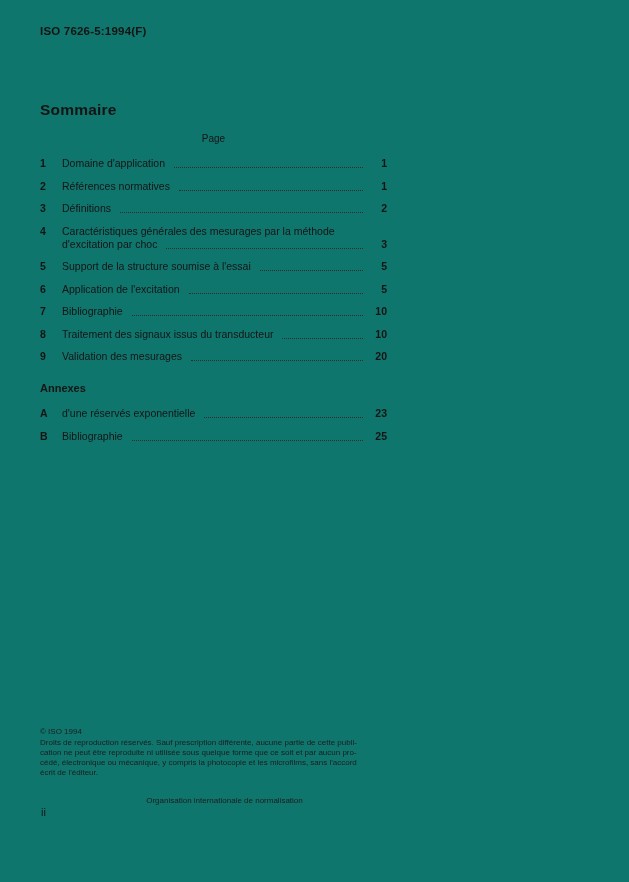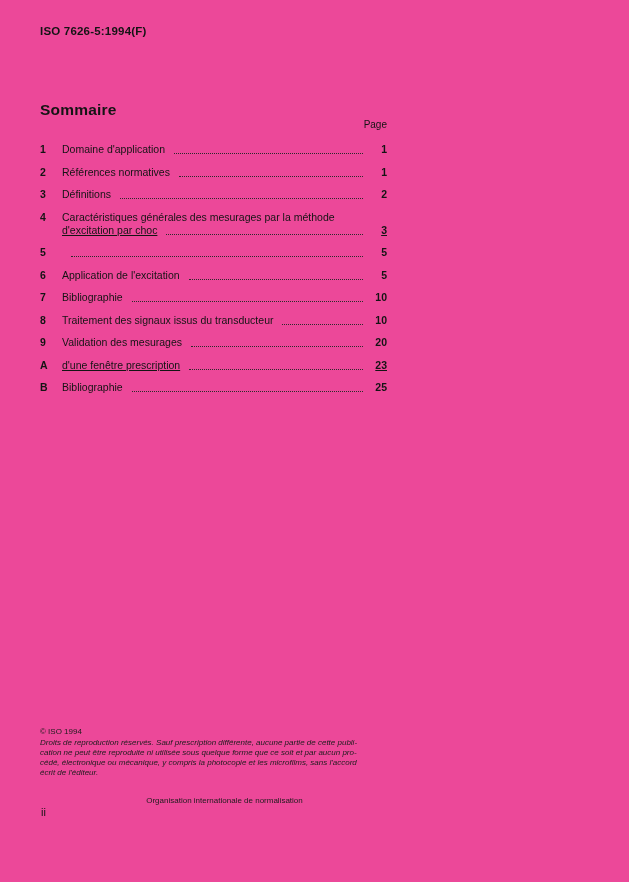--- a/index.html
+++ b/index.html
@@ -5,21 +5,21 @@
   html, body {
     margin: 0;
     padding: 0;
     background: #9a9a9a;
   }
   .page {
     position: relative;
     width: 629px;
     height: 882px;
     margin: 0 auto;
-    background: #ec4899;
+    background: #0f766e;
     font-family: "Liberation Sans", sans-serif;
     color: #141414;
     overflow: hidden;
   }
   .doc-ref {
     position: absolute;
     left: 40px;
     top: 25px;
     font-size: 11.5px;
     font-weight: 700;
@@ -27,25 +27,25 @@
   }
   .content {
     position: absolute;
     left: 40px;
     top: 101px;
     width: 347px;
   }
   .toc-title {
     font-size: 15.5px;
     font-weight: 700;
-    margin: 0 0 0 0;
+    margin: 0 0 14px 0;
     letter-spacing: 0.2px;
   }
   .page-label {
-    text-align: right;
+    text-align: center;
     font-size: 10px;
     margin-bottom: 13px;
   }
   .row {
     display: flex;
     align-items: baseline;
     font-size: 10.5px;
     line-height: 13px;
     margin-bottom: 9.5px;
   }
@@ -71,37 +71,37 @@
     border-bottom: 1.5px dotted #2b2b2b;
   }
   .pg {
     flex-shrink: 0;
     min-width: 14px;
     text-align: right;
     font-weight: 700;
   }
   .body { flex: 1 1 auto; display: block; }
   .line1 { display: block; white-space: nowrap; }
-  .cont { display: flex; align-items: center; text-decoration: underline; }
+  .cont { display: flex; align-items: center; }
   .annex-heading {
     font-size: 11px;
     font-weight: 700;
     margin: 19px 0 13px 0;
   }
   .footer {
     position: absolute;
     left: 40px;
     top: 727px;
     width: 352px;
     font-size: 8px;
     line-height: 10px;
     color: #1c1c1c;
   }
   .copyright { margin-bottom: 1px; }
-  .rights-line { white-space: nowrap; font-style: italic; }
+  .rights-line { white-space: nowrap; }
   .publisher { margin: 18px 0 0 17px; text-align: center; }
   .publisher div { white-space: nowrap; }
   .printed { margin-top: 3px; }
   .folio {
     position: absolute;
     left: 41px;
     top: 806px;
     font-size: 11px;
   }
 </style>
@@ -147,20 +147,21 @@
           <span class="cont">
             <span class="t">d'excitation par choc</span>
             <span class="leader"></span>
             <span class="pg">3</span>
           </span>
         </span>
       </div>
 
       <div class="row">
         <span class="num">5</span>
+        <span class="t">Support de la structure soumise à l'essai</span>
         <span class="leader"></span>
         <span class="pg">5</span>
       </div>
 
       <div class="row">
         <span class="num">6</span>
         <span class="t">Application de l'excitation</span>
         <span class="leader"></span>
         <span class="pg">5</span>
       </div>
@@ -181,28 +182,29 @@
 
       <div class="row">
         <span class="num">9</span>
         <span class="t">Validation des mesurages</span>
         <span class="leader"></span>
         <span class="pg">20</span>
       </div>
 
     </div>
 
+    <div class="annex-heading">Annexes</div>
 
     <div>
 
       <div class="row">
         <span class="num">A</span>
         <span class="body">
           <span class="cont">
-            <span class="t">d'une fenêtre prescription</span>
+            <span class="t">d'une réservés exponentielle</span>
             <span class="leader"></span>
             <span class="pg">23</span>
           </span>
         </span>
       </div>
 
       <div class="row">
         <span class="num">B</span>
         <span class="t">Bibliographie</span>
         <span class="leader"></span>

